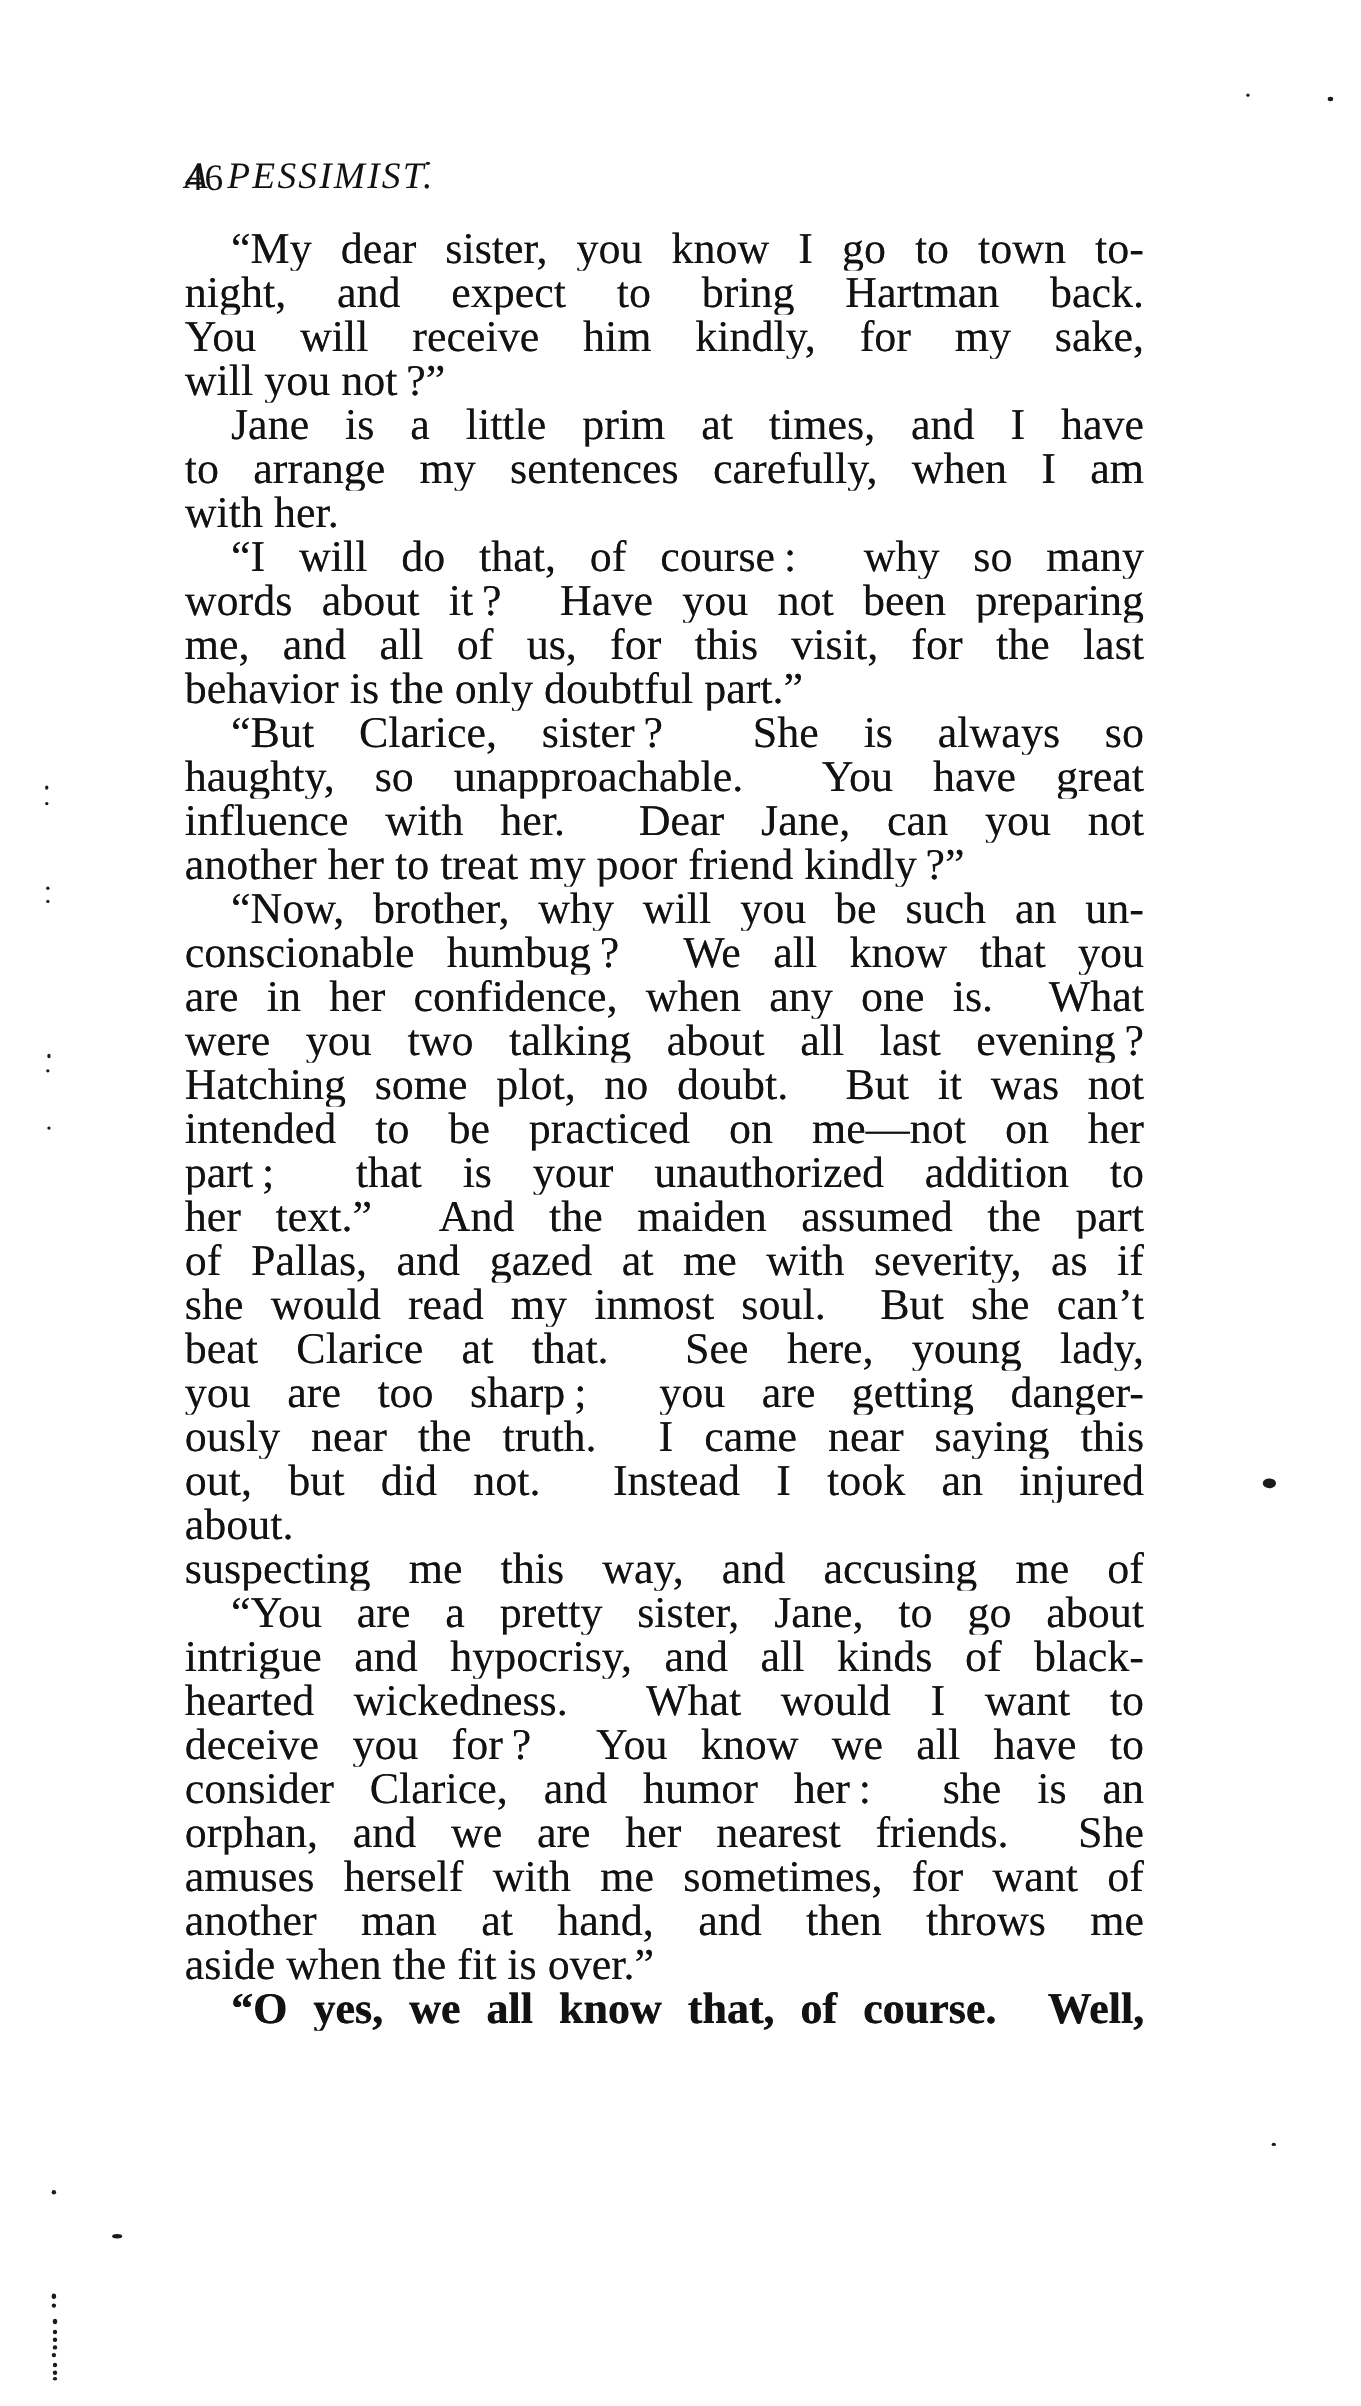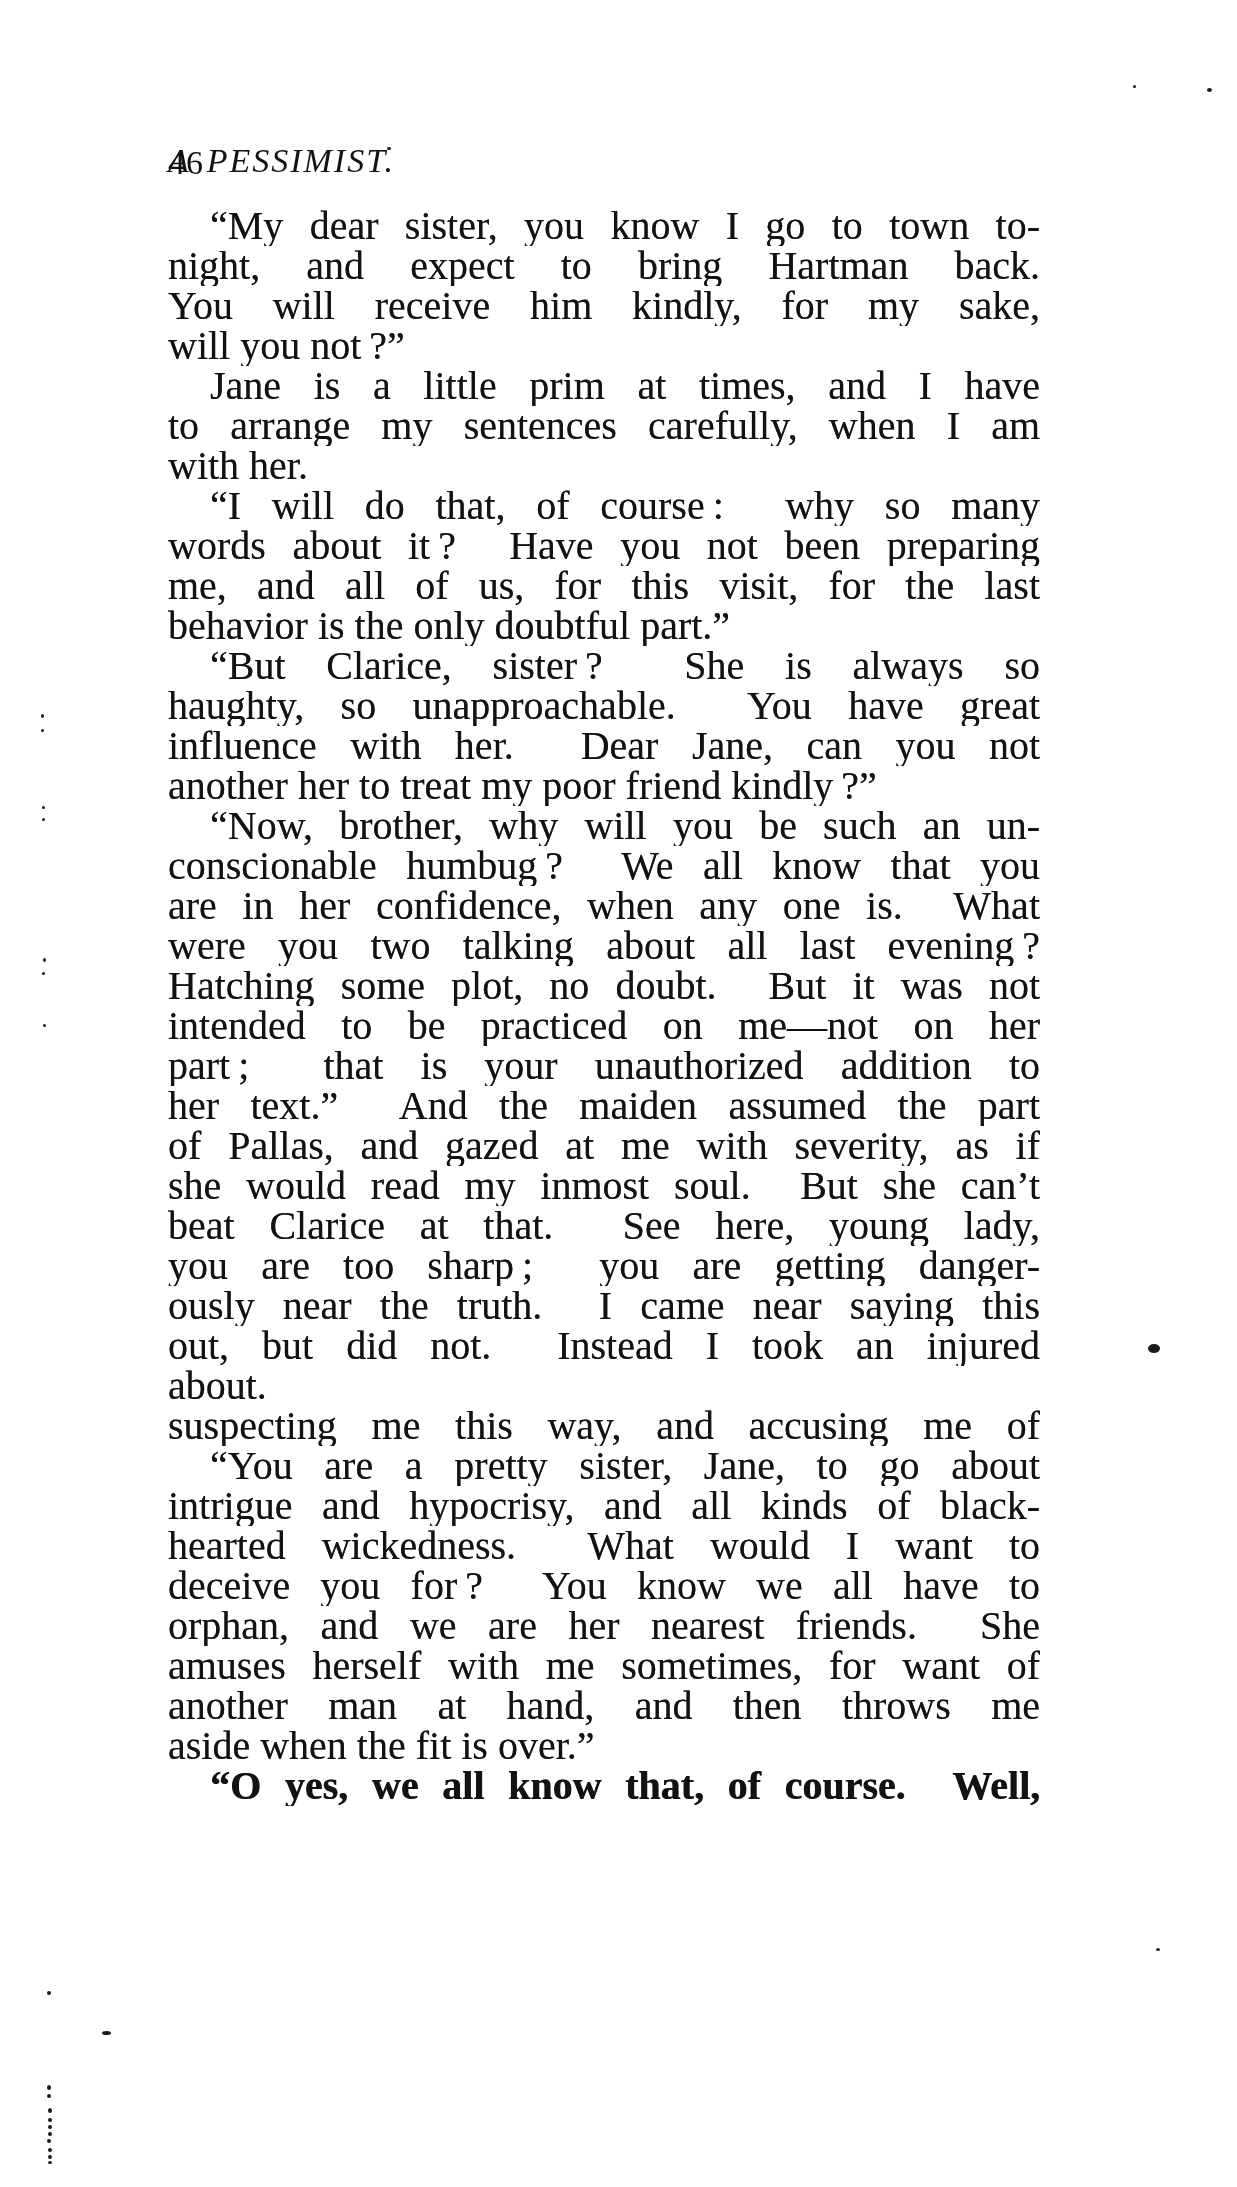--- a/index.html
+++ b/index.html
@@ -124,20 +124,21 @@
         <div class="line">ously near the truth.&nbsp; I came near saying this</div>
         <div class="line">out, but did not.&nbsp; Instead I took an injured</div>
         <div class="line last">about.</div>
       </div>
       <div class="para">
         <div class="line">suspecting me this way, and accusing me of</div>
         <div class="line indent">“You are a pretty sister, Jane, to go about</div>
         <div class="line">intrigue and hypocrisy, and all kinds of black-</div>
         <div class="line">hearted wickedness.&nbsp; What would I want to</div>
         <div class="line">deceive you for ?&nbsp; You know we all have to</div>
+        <div class="line">consider Clarice, and humor her :&nbsp; she is an</div>
         <div class="line">orphan, and we are her nearest friends.&nbsp; She</div>
         <div class="line">amuses herself with me sometimes, for want of</div>
         <div class="line">another man at hand, and then throws me</div>
         <div class="line last">aside when the fit is over.”</div>
       </div>
       <div class="para heavy">
         <div class="line indent">“O yes, we all know that, of course.&nbsp; Well,</div>
       </div>
     </main>
 

